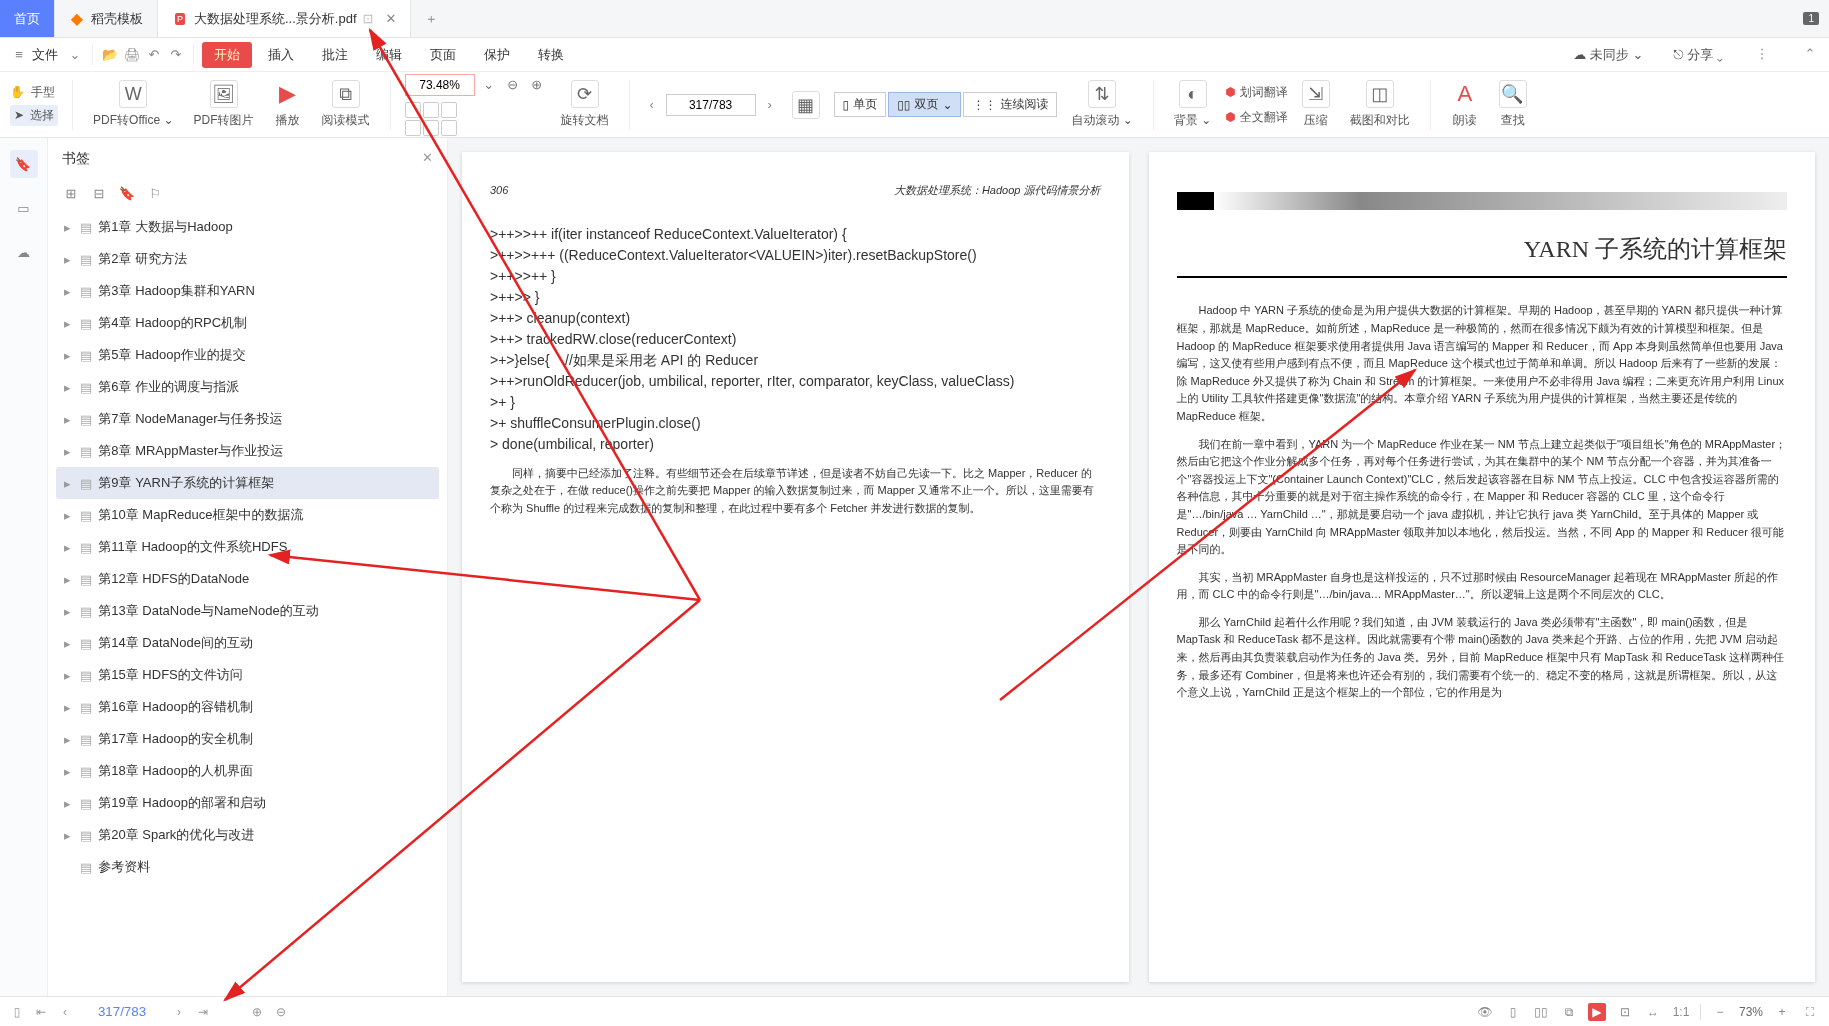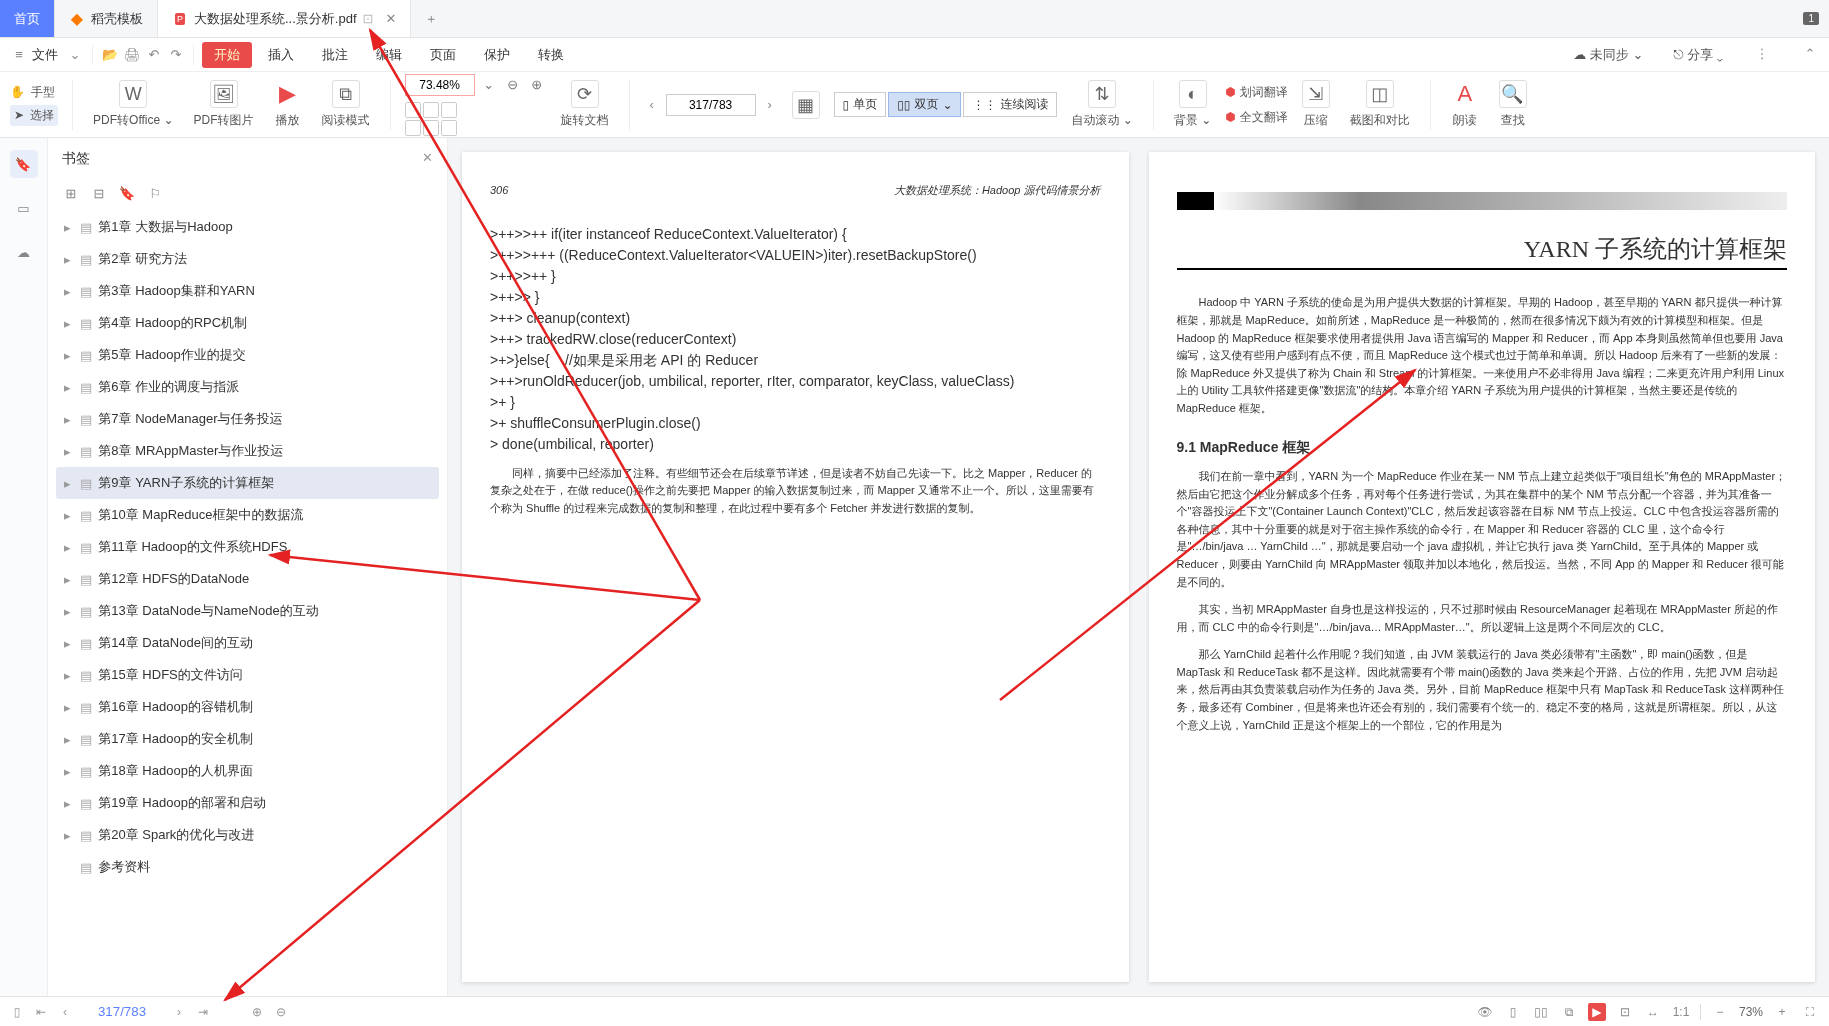--- a/index.html
+++ b/index.html
@@ -68,21 +68,21 @@
 .toc-item .pg-ic { color:#aaa;}
 
 
 .pages { flex:1; background: #f4f5f7; display: flex; gap: 20px; padding: 14px; overflow: hidden; position: relative;}
 .page { background: #fff; box-shadow: 0 1px 4px rgba(0,0,0,.15); width: calc(50% - 10px); padding: 30px 28px; font-family: serif; font-size: 11px; line-height: 1.6; overflow: hidden;}
 .page .pghead { display:flex; justify-content: space-between; font-style: italic; font-size: 11px; margin-bottom: 24px;}
 .page pre { font-family: Liberation Sans, sans-serif; font-size: 14px; white-space: pre-wrap; line-height:1.5;}
 .page .para { text-indent: 2em; margin-top: 10px;}
 .page .ch-title { font-size: 30px; font-weight: 500; margin: 20px 0; font-family:"SimSun",serif;}
 .page .ch-bar { height: 18px; background: linear-gradient(to right, #000 0%, #000 6%, transparent 6%, #888 30%, #eee 100%); margin: 10px 0 20px;}
-.page .ch-sub { font-size: 24px; font-family:"SimSun",serif; text-align: right; }
+.page .ch-sub { font-size: 24px; font-family:"SimSun",serif; text-align: right; margin-bottom: 8px;}
 .page .ch-sub-line { border-bottom: 2px solid #000; margin-bottom: 24px;}
 .page .sect { font-size: 14px; font-weight: bold; margin: 18px 0 10px;}
 
 
 .statusbar { height: 30px; border-top: 1px solid #e5e5e5; display: flex; align-items: center; padding: 0 10px; font-size: 12px; color: #666;}
 .statusbar .l { display: flex; align-items: center; gap: 10px;}
 .statusbar .l .arr { cursor: pointer; color:#999; width:14px; text-align:center;}
 .statusbar .l input { border: none; width: 80px; text-align: center; color:#5a7fff;}
 .statusbar .r { margin-left: auto; display: flex; align-items: center; gap: 10px;}
 .statusbar .r .sic { cursor: pointer; color:#888; width:18px; text-align:center;}
@@ -389,21 +389,20 @@
 &gt;+ }
 &gt;+ shuffleConsumerPlugin.close()
 &gt; done(umbilical, reporter)</pre>
       <p class="para">同样，摘要中已经添加了注释。有些细节还会在后续章节详述，但是读者不妨自己先读一下。比之 Mapper，Reducer 的复杂之处在于，在做 reduce()操作之前先要把 Mapper 的输入数据复制过来，而 Mapper 又通常不止一个。所以，这里需要有个称为 Shuffle 的过程来完成数据的复制和整理，在此过程中要有多个 Fetcher 并发进行数据的复制。</p>
     </div>
     <div class="page">
       <div class="ch-bar"></div>
       <div class="ch-sub">YARN 子系统的计算框架</div>
       <div class="ch-sub-line"></div>
       <p class="para">Hadoop 中 YARN 子系统的使命是为用户提供大数据的计算框架。早期的 Hadoop，甚至早期的 YARN 都只提供一种计算框架，那就是 MapReduce。如前所述，MapReduce 是一种极简的，然而在很多情况下颇为有效的计算模型和框架。但是 Hadoop 的 MapReduce 框架要求使用者提供用 Java 语言编写的 Mapper 和 Reducer，而 App 本身则虽然简单但也要用 Java 编写，这又使有些用户感到有点不便，而且 MapReduce 这个模式也过于简单和单调。所以 Hadoop 后来有了一些新的发展：除 MapReduce 外又提供了称为 Chain 和 Stream 的计算框架。一来使用户不必非得用 Java 编程；二来更充许用户利用 Linux 上的 Utility 工具软件搭建更像"数据流"的结构。本章介绍 YARN 子系统为用户提供的计算框架，当然主要还是传统的 MapReduce 框架。</p>
-      <div class="sect">9.1  MapReduce 框架</div>
       <p class="para">我们在前一章中看到，YARN 为一个 MapReduce 作业在某一 NM 节点上建立起类似于"项目组长"角色的 MRAppMaster；然后由它把这个作业分解成多个任务，再对每个任务进行尝试，为其在集群中的某个 NM 节点分配一个容器，并为其准备一个"容器投运上下文"(Container Launch Context)"CLC，然后发起该容器在目标 NM 节点上投运。CLC 中包含投运容器所需的各种信息，其中十分重要的就是对于宿主操作系统的命令行，在 Mapper 和 Reducer 容器的 CLC 里，这个命令行是"…/bin/java … YarnChild …"，那就是要启动一个 java 虚拟机，并让它执行 java 类 YarnChild。至于具体的 Mapper 或 Reducer，则要由 YarnChild 向 MRAppMaster 领取并加以本地化，然后投运。当然，不同 App 的 Mapper 和 Reducer 很可能是不同的。</p>
       <p class="para">其实，当初 MRAppMaster 自身也是这样投运的，只不过那时候由 ResourceManager 起着现在 MRAppMaster 所起的作用，而 CLC 中的命令行则是"…/bin/java… MRAppMaster…"。所以逻辑上这是两个不同层次的 CLC。</p>
       <p class="para">那么 YarnChild 起着什么作用呢？我们知道，由 JVM 装载运行的 Java 类必须带有"主函数"，即 main()函数，但是 MapTask 和 ReduceTask 都不是这样。因此就需要有个带 main()函数的 Java 类来起个开路、占位的作用，先把 JVM 启动起来，然后再由其负责装载启动作为任务的 Java 类。另外，目前 MapReduce 框架中只有 MapTask 和 ReduceTask 这样两种任务，最多还有 Combiner，但是将来也许还会有别的，我们需要有个统一的、稳定不变的格局，这就是所谓框架。所以，从这个意义上说，YarnChild 正是这个框架上的一个部位，它的作用是为</p>
     </div>
   </div>
 </div>
 
 <div class="statusbar">
   <div class="l">
     <span class="arr">▯</span>

